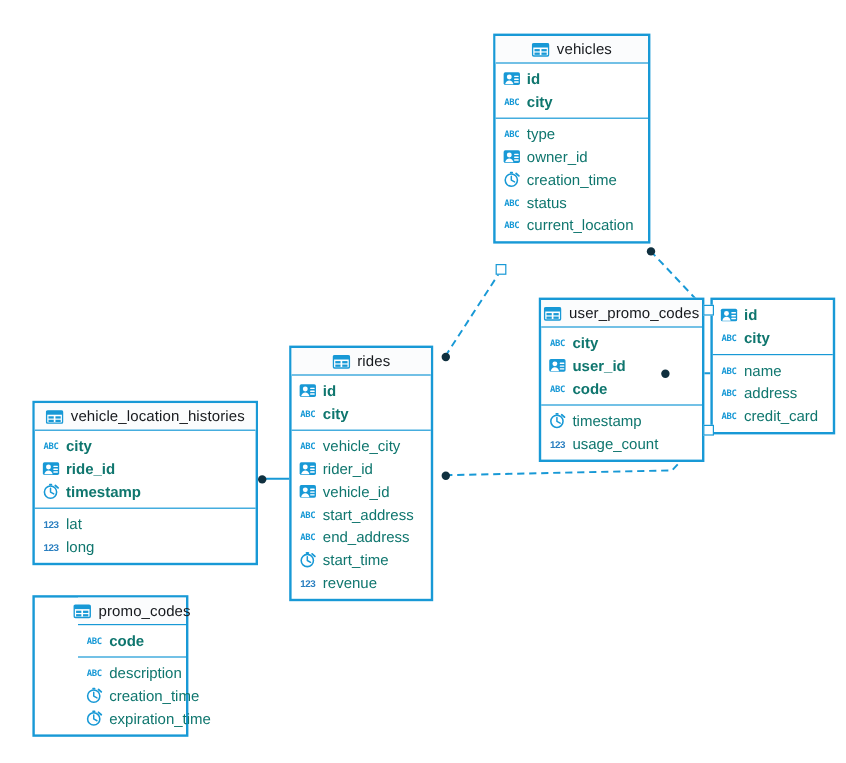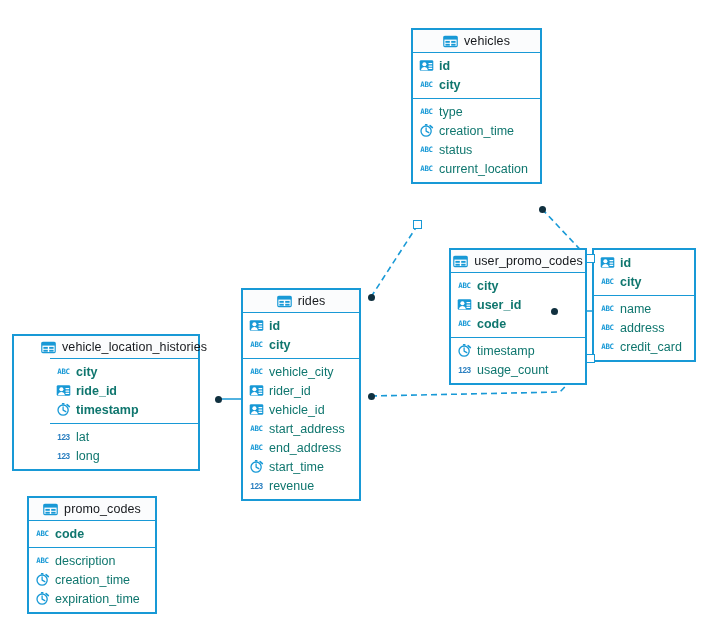--- a/index.html
+++ b/index.html
@@ -94,20 +94,31 @@
       </div>
       <div class="tsection">
         <div class="row">
           <svg class="ic" viewBox="0 0 15 15">
             <text x="7.5" y="10.4" text-anchor="middle" font-size="7.4" font-weight="bold" fill="#1899D6" font-family="&quot;DejaVu Sans Mono&quot;,monospace" letter-spacing="-0.3">ABC</text>
           </svg>
           <span class="fname">type</span>
         </div>
         <div class="row">
           <svg class="ic" viewBox="0 0 15 15">
+            <rect x="0.7" y="2.2" width="13.6" height="10.6" rx="1.4" fill="#1899D6"></rect>
+            <circle cx="5.4" cy="6.2" r="2.05" fill="#fff"></circle>
+            <path d="M1.9 12.3c.5-2.2 1.8-3.3 3.5-3.3s3 1.1 3.5 3.3z" fill="#fff"></path>
+            <rect x="9.4" y="5.1" width="3.9" height="1.15" rx="0.4" fill="#fff"></rect>
+            <rect x="9.4" y="7.5" width="3.9" height="1.15" rx="0.4" fill="#fff"></rect>
+            <rect x="9.4" y="9.8" width="3.9" height="1.15" rx="0.4" fill="#fff"></rect>
+          </svg>
+          <span class="fname">owner_id</span>
+        </div>
+        <div class="row">
+          <svg class="ic" viewBox="0 0 15 15">
             <circle cx="7.1" cy="8.1" r="5.1" fill="#fff" stroke="#1899D6" stroke-width="1.3"></circle>
             <path d="M7.1 8.1 L7.1 4.9 M7.1 8.1 L9.8 9.6" stroke="#1899D6" stroke-width="1.25" fill="none" stroke-linecap="round"></path>
             <path d="M11.1 2.6 L13.4 4.6" stroke="#1899D6" stroke-width="1.5" stroke-linecap="round"></path>
             <rect x="5.9" y="1.1" width="2.6" height="1.5" rx="0.4" fill="#1899D6"></rect>
           </svg>
           <span class="fname">creation_time</span>
         </div>
         <div class="row">
           <svg class="ic" viewBox="0 0 15 15">
             <text x="7.5" y="10.4" text-anchor="middle" font-size="7.4" font-weight="bold" fill="#1899D6" font-family="&quot;DejaVu Sans Mono&quot;,monospace" letter-spacing="-0.3">ABC</text>
@@ -300,21 +311,21 @@
           <span class="fname">start_time</span>
         </div>
         <div class="row">
           <svg class="ic" viewBox="0 0 15 15">
             <text x="7.5" y="11" text-anchor="middle" font-size="8.2" font-weight="bold" fill="#2a7fc0" font-family="&quot;Liberation Sans&quot;,sans-serif" letter-spacing="-0.4">123</text>
           </svg>
           <span class="fname">revenue</span>
         </div>
       </div>
     </div>
-    <div class="table" style="left: 12px; top: 334px; width: 188px; padding-left: 36px;">
+    <div class="table" style="left: 27px; top: 334px; width: 188px;">
       <div class="thead">
         <svg class="ic" viewBox="0 0 15 15">
           <rect x="0.8" y="2.4" width="13.4" height="10.2" rx="1" fill="#fff" stroke="#1899D6" stroke-width="1.2"></rect>
           <rect x="0.8" y="2.4" width="13.4" height="3.2" fill="#1899D6"></rect>
           <rect x="2.4" y="6.9" width="4.4" height="1.9" fill="#1899D6"></rect>
           <rect x="8.2" y="6.9" width="4.4" height="1.9" fill="#1899D6"></rect>
           <rect x="2.4" y="9.8" width="4.4" height="1.9" fill="#1899D6"></rect>
           <rect x="8.2" y="9.8" width="4.4" height="1.9" fill="#1899D6"></rect>
         </svg>
         <span class="tname">vehicle_location_histories</span>
@@ -355,21 +366,21 @@
           <span class="fname">lat</span>
         </div>
         <div class="row">
           <svg class="ic" viewBox="0 0 15 15">
             <text x="7.5" y="11" text-anchor="middle" font-size="8.2" font-weight="bold" fill="#2a7fc0" font-family="&quot;Liberation Sans&quot;,sans-serif" letter-spacing="-0.4">123</text>
           </svg>
           <span class="fname">long</span>
         </div>
       </div>
     </div>
-    <div class="table" style="left: 27px; top: 496px; width: 130px;">
+    <div class="table" style="left: 27px; top: 496px; width: 130px; padding-left: 36px;">
       <div class="thead">
         <svg class="ic" viewBox="0 0 15 15">
           <rect x="0.8" y="2.4" width="13.4" height="10.2" rx="1" fill="#fff" stroke="#1899D6" stroke-width="1.2"></rect>
           <rect x="0.8" y="2.4" width="13.4" height="3.2" fill="#1899D6"></rect>
           <rect x="2.4" y="6.9" width="4.4" height="1.9" fill="#1899D6"></rect>
           <rect x="8.2" y="6.9" width="4.4" height="1.9" fill="#1899D6"></rect>
           <rect x="2.4" y="9.8" width="4.4" height="1.9" fill="#1899D6"></rect>
           <rect x="8.2" y="9.8" width="4.4" height="1.9" fill="#1899D6"></rect>
         </svg>
         <span class="tname">promo_codes</span>

